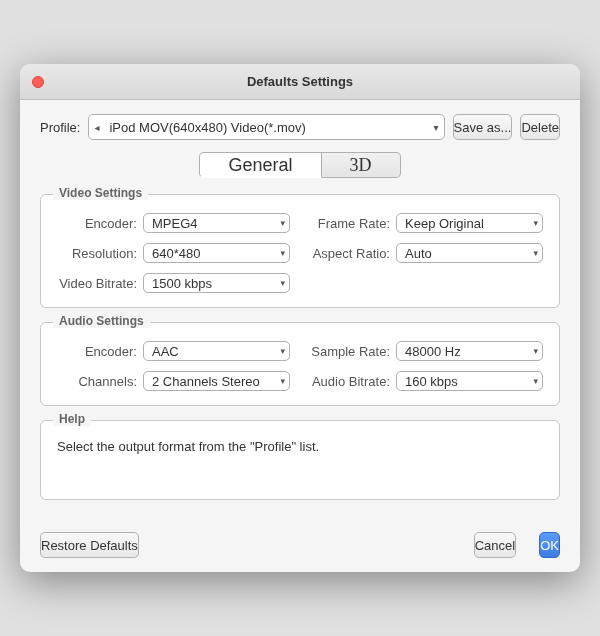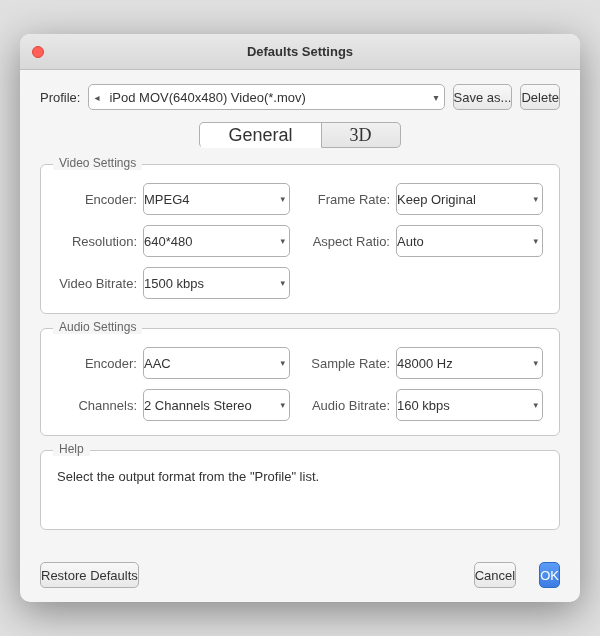--- a/index.html
+++ b/index.html
@@ -148,21 +148,21 @@
       position: relative;
     }
     .section-title {
       position: absolute;
       top: -9px;
       left: 12px;
       background: #f5f5f5;
       padding: 0 6px;
       font-size: 12px;
       color: #666;
-      font-weight: 400;
+      font-weight: 700;
     }
     .section-grid {
       display: grid;
       grid-template-columns: 1fr 1fr;
       gap: 10px 20px;
       margin-top: 4px;
     }
     .field-row {
       display: flex;
       align-items: center;
@@ -174,25 +174,25 @@
       text-align: right;
       white-space: nowrap;
       min-width: 80px;
     }
     .field-select-wrapper {
       flex: 1;
       position: relative;
     }
     .field-select {
       width: 100%;
-      height: 32px;
+      height: 20px;
       background: white;
       border: 1px solid #b0b0b0;
       border-radius: 5px;
-      padding: 0 22px 0 0;
+      padding: 0 22px 0 8px;
       font-size: 13px;
       appearance: none;
       -webkit-appearance: none;
       color: #333;
       cursor: pointer;
     }
     .field-select-arrow {
       position: absolute;
       right: 5px;
       top: 50%;

